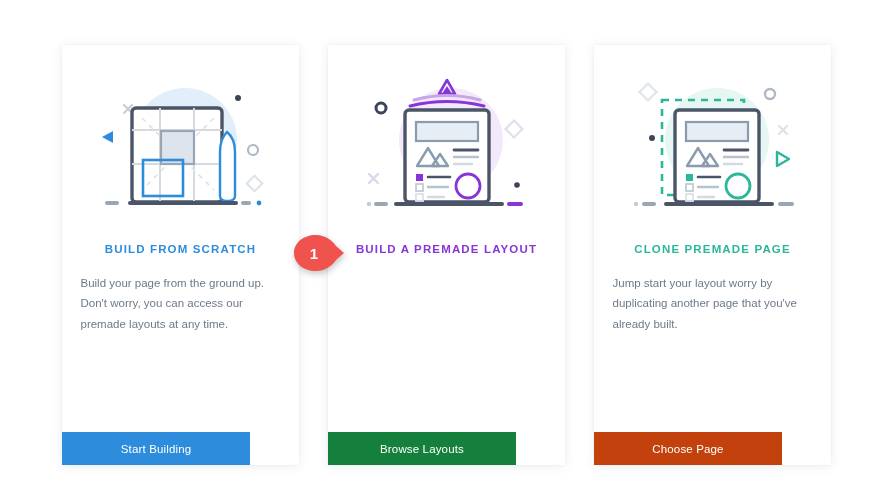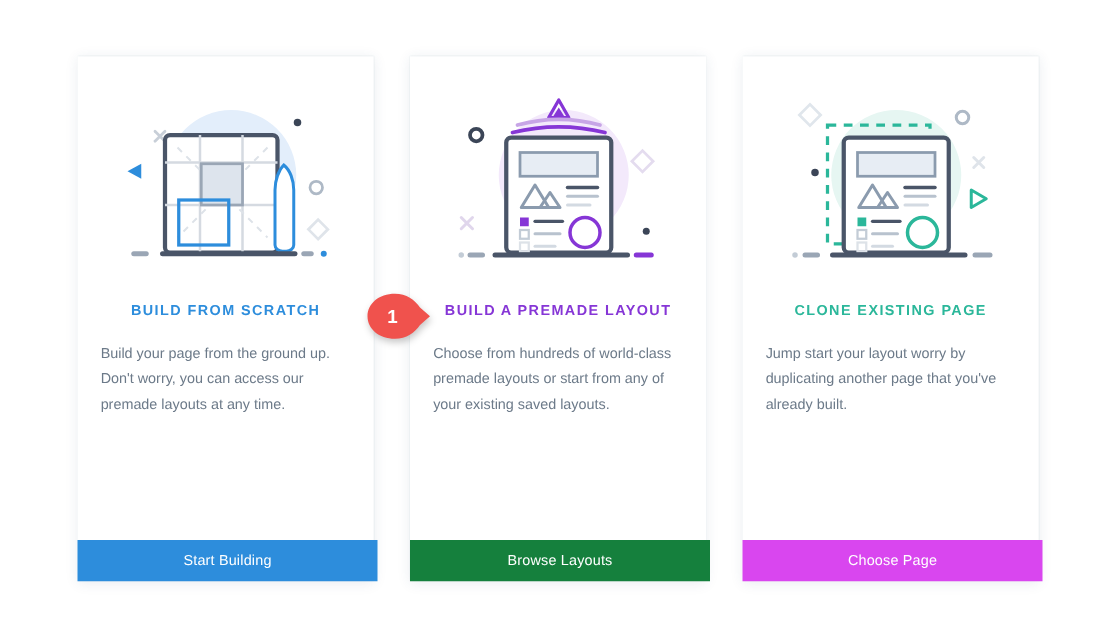--- a/index.html
+++ b/index.html
@@ -51,21 +51,21 @@
   .card-desc {
     font-size: 11.5px;
     line-height: 1.78;
     color: #6c7a89;
     width: 200px;
     margin-top: 18px;
   }
   .card-btn {
     position: absolute;
     left: 0; bottom: 0;
-    width: 240px;
+    width: 188px;
     height: 33px;
     border: none;
     color: #ffffff;
     font-size: 11.5px;
     font-family: "Liberation Sans", sans-serif;
     cursor: pointer;
     letter-spacing: .15px;
   }
   
   .pin-badge {
@@ -182,21 +182,20 @@
           <circle cx="116" cy="118" r="12" fill="none" stroke="#8636d6" stroke-width="2.8"></circle>
           <line x1="44" y1="136" x2="150" y2="136" stroke="#4a5568" stroke-width="4" stroke-linecap="round"></line>
           <g stroke="#9aa6b5" stroke-width="4" stroke-linecap="round">
             <line x1="24" y1="136" x2="34" y2="136"></line>
           </g>
           <circle cx="17" cy="136" r="2.2" fill="#c3ccd6"></circle>
           <line x1="157" y1="136" x2="169" y2="136" stroke="#8636d6" stroke-width="4" stroke-linecap="round"></line>
         </svg>
       </div>
       <div class="card-title" style="color:#8636d6">BUILD A PREMADE LAYOUT</div>
-      <div class="card-desc">Choose from hundreds of world-class premade layouts or start from any of your existing saved layouts.</div>
       <button class="card-btn" style="background:#15803d">Browse Layouts</button>
     </div>
 
     <div class="card">
       <div class="illo">
         <svg width="190" height="150" viewBox="0 0 190 150">
           <circle cx="99" cy="72" r="52" fill="#e6f6f2"></circle>
           <rect x="24" y="18" width="12" height="12" fill="none" stroke="#e0e6ec" stroke-width="2.2" transform="rotate(45 30 24)"></rect>
           <circle cx="152" cy="26" r="5" fill="none" stroke="#aeb9c6" stroke-width="2.4"></circle>
           <g stroke="#dfe4ea" stroke-width="2.4" stroke-linecap="round">
@@ -227,19 +226,19 @@
           </g>
           <circle cx="120" cy="118" r="12" fill="none" stroke="#2bb79a" stroke-width="2.8"></circle>
           <line x1="48" y1="136" x2="154" y2="136" stroke="#4a5568" stroke-width="4" stroke-linecap="round"></line>
           <g stroke="#9aa6b5" stroke-width="4" stroke-linecap="round">
             <line x1="26" y1="136" x2="36" y2="136"></line>
             <line x1="162" y1="136" x2="174" y2="136"></line>
           </g>
           <circle cx="18" cy="136" r="2.2" fill="#c3ccd6"></circle>
         </svg>
       </div>
-      <div class="card-title" style="color:#2bb79a">CLONE EXISTING PAGE</div>
+      <div class="card-title" style="color:#2bb79a">CLONE PREMADE PAGE</div>
       <div class="card-desc">Jump start your layout worry by duplicating another page that you've already built.</div>
-      <button class="card-btn" style="background:#d946ef">Choose Page</button>
+      <button class="card-btn" style="background:#c2410c">Choose Page</button>
     </div>
 
   </div>
 </div>
 
 </body></html>

